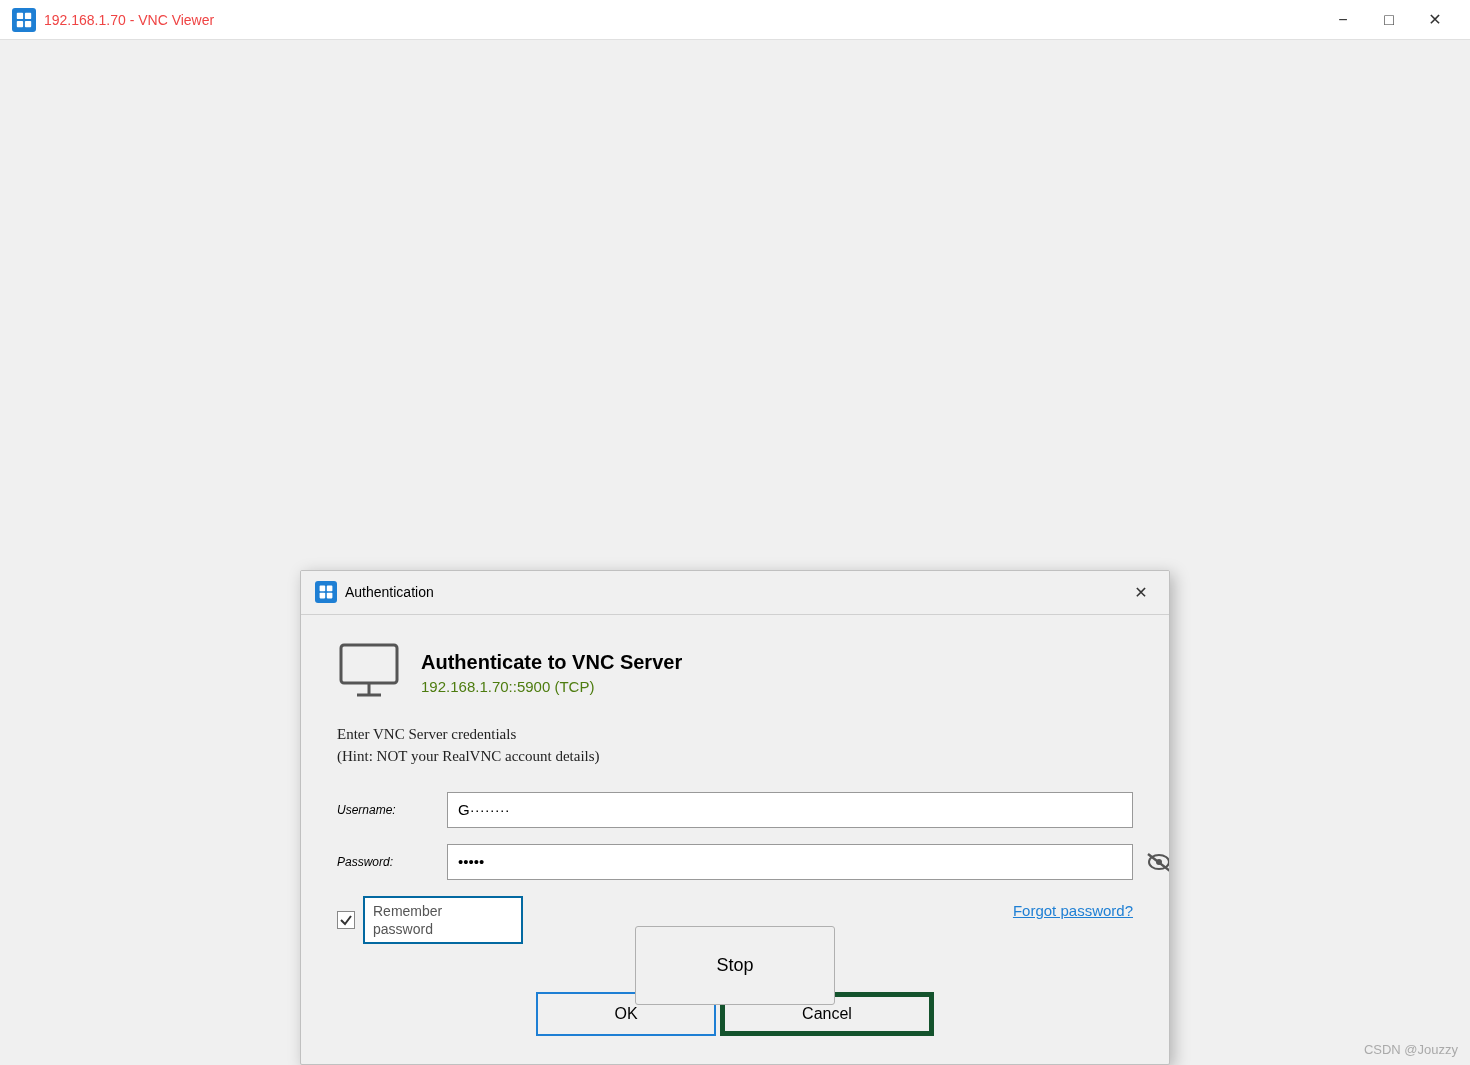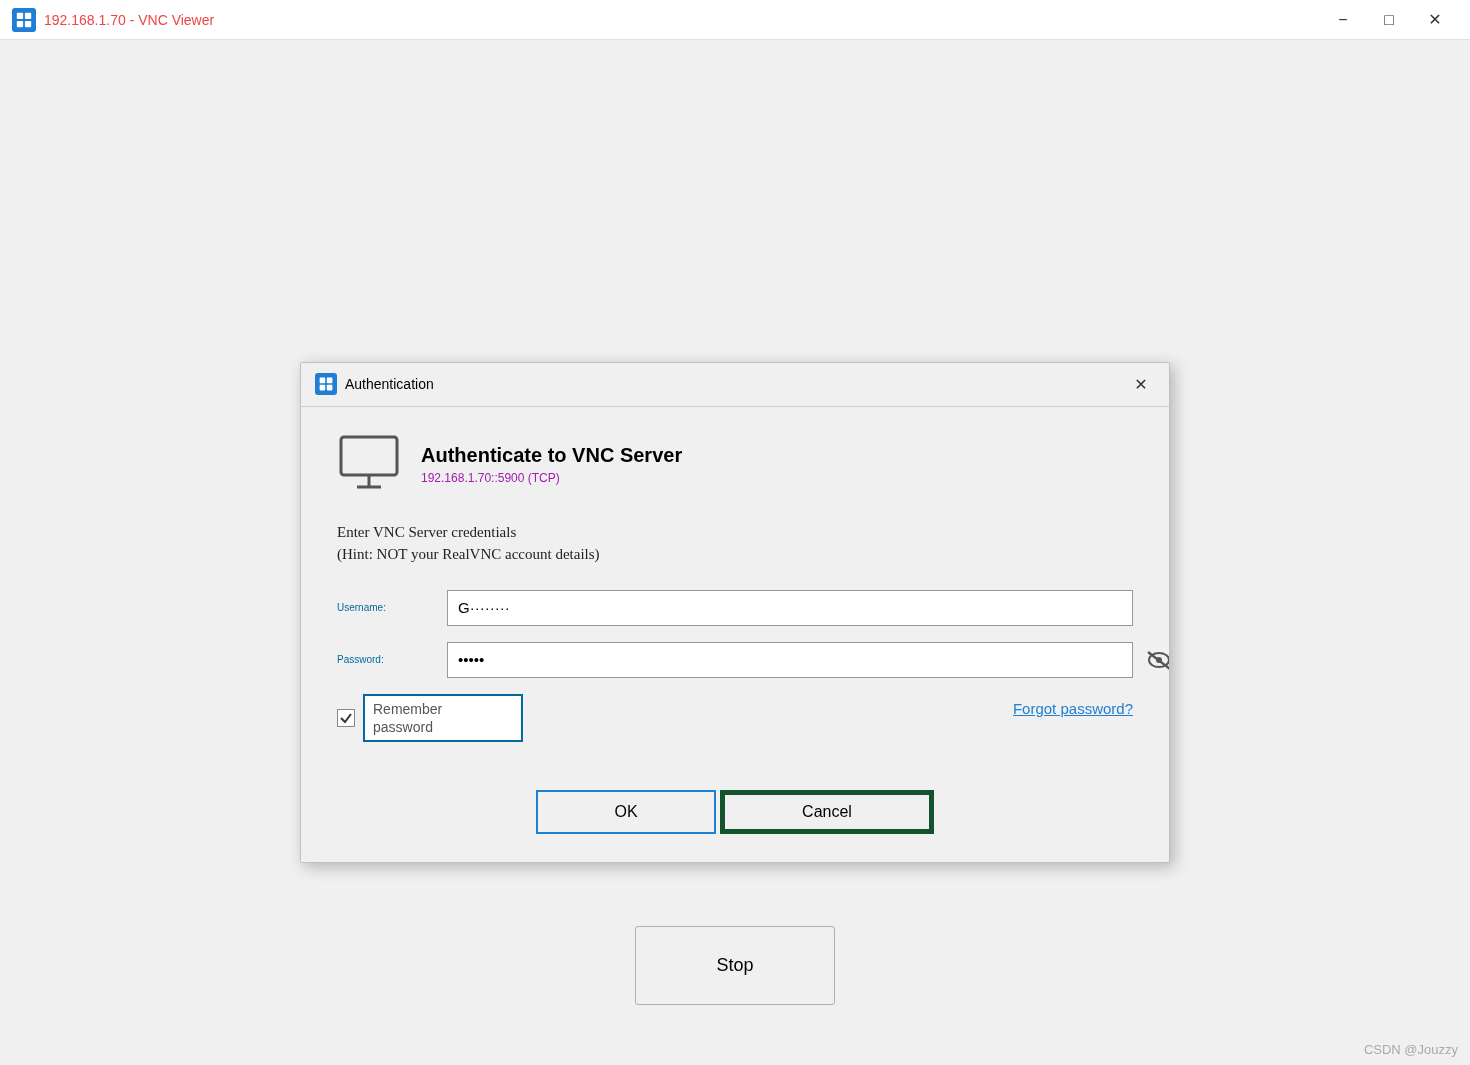--- a/index.html
+++ b/index.html
@@ -60,21 +60,21 @@
       background: transparent;
       border: none;
     }
 
     
     .main-area {
       width: 100%;
       height: calc(1065px - 40px);
       background: #f0f0f0;
       display: flex;
-      align-items: center;
+      align-items: flex-end;
       justify-content: center;
       padding-top: 120px;
       position: relative;
     }
     .stop-button {
       background: #f0f0f0;
       border: 1px solid #b0b0b0;
       border-radius: 3px;
       padding: 28px 80px;
       font-size: 18px;
@@ -139,56 +139,57 @@
     }
 
     .dialog-body {
       padding: 28px 36px 28px 36px;
     }
 
     
     .dialog-header {
       display: flex;
       align-items: center;
-      margin-bottom: 26px;
+      margin-bottom: 20px;
     }
     .monitor-icon {
       margin-right: 20px;
       flex-shrink: 0;
     }
     .dialog-header-text h2 {
       font-size: 20px;
       font-weight: 700;
       color: #000;
       margin-bottom: 4px;
     }
     .dialog-header-text p {
-      font-size: 12px;
-      color: #a21caf;
+      font-size: 15px;
+      color: #4d7c0f;
     }
 
     .dialog-hint {
       font-size: 15px;
       color: #222;
       margin-bottom: 24px;
       line-height: 1.5;
       font-family: Liberation Serif, serif;
     }
 
     
     .form-row {
       display: flex;
       align-items: center;
       margin-bottom: 16px;
     }
     .form-label {
-      font-size: 10px;
-      color: #0369a1;
+      font-size: 12px;
+      color: #000000;
       width: 110px;
       flex-shrink: 0;
+      font-style: italic;
     }
     .form-input-wrap {
       flex: 1;
       display: flex;
       align-items: center;
       position: relative;
     }
     .form-input {
       width: 100%;
       height: 36px;

